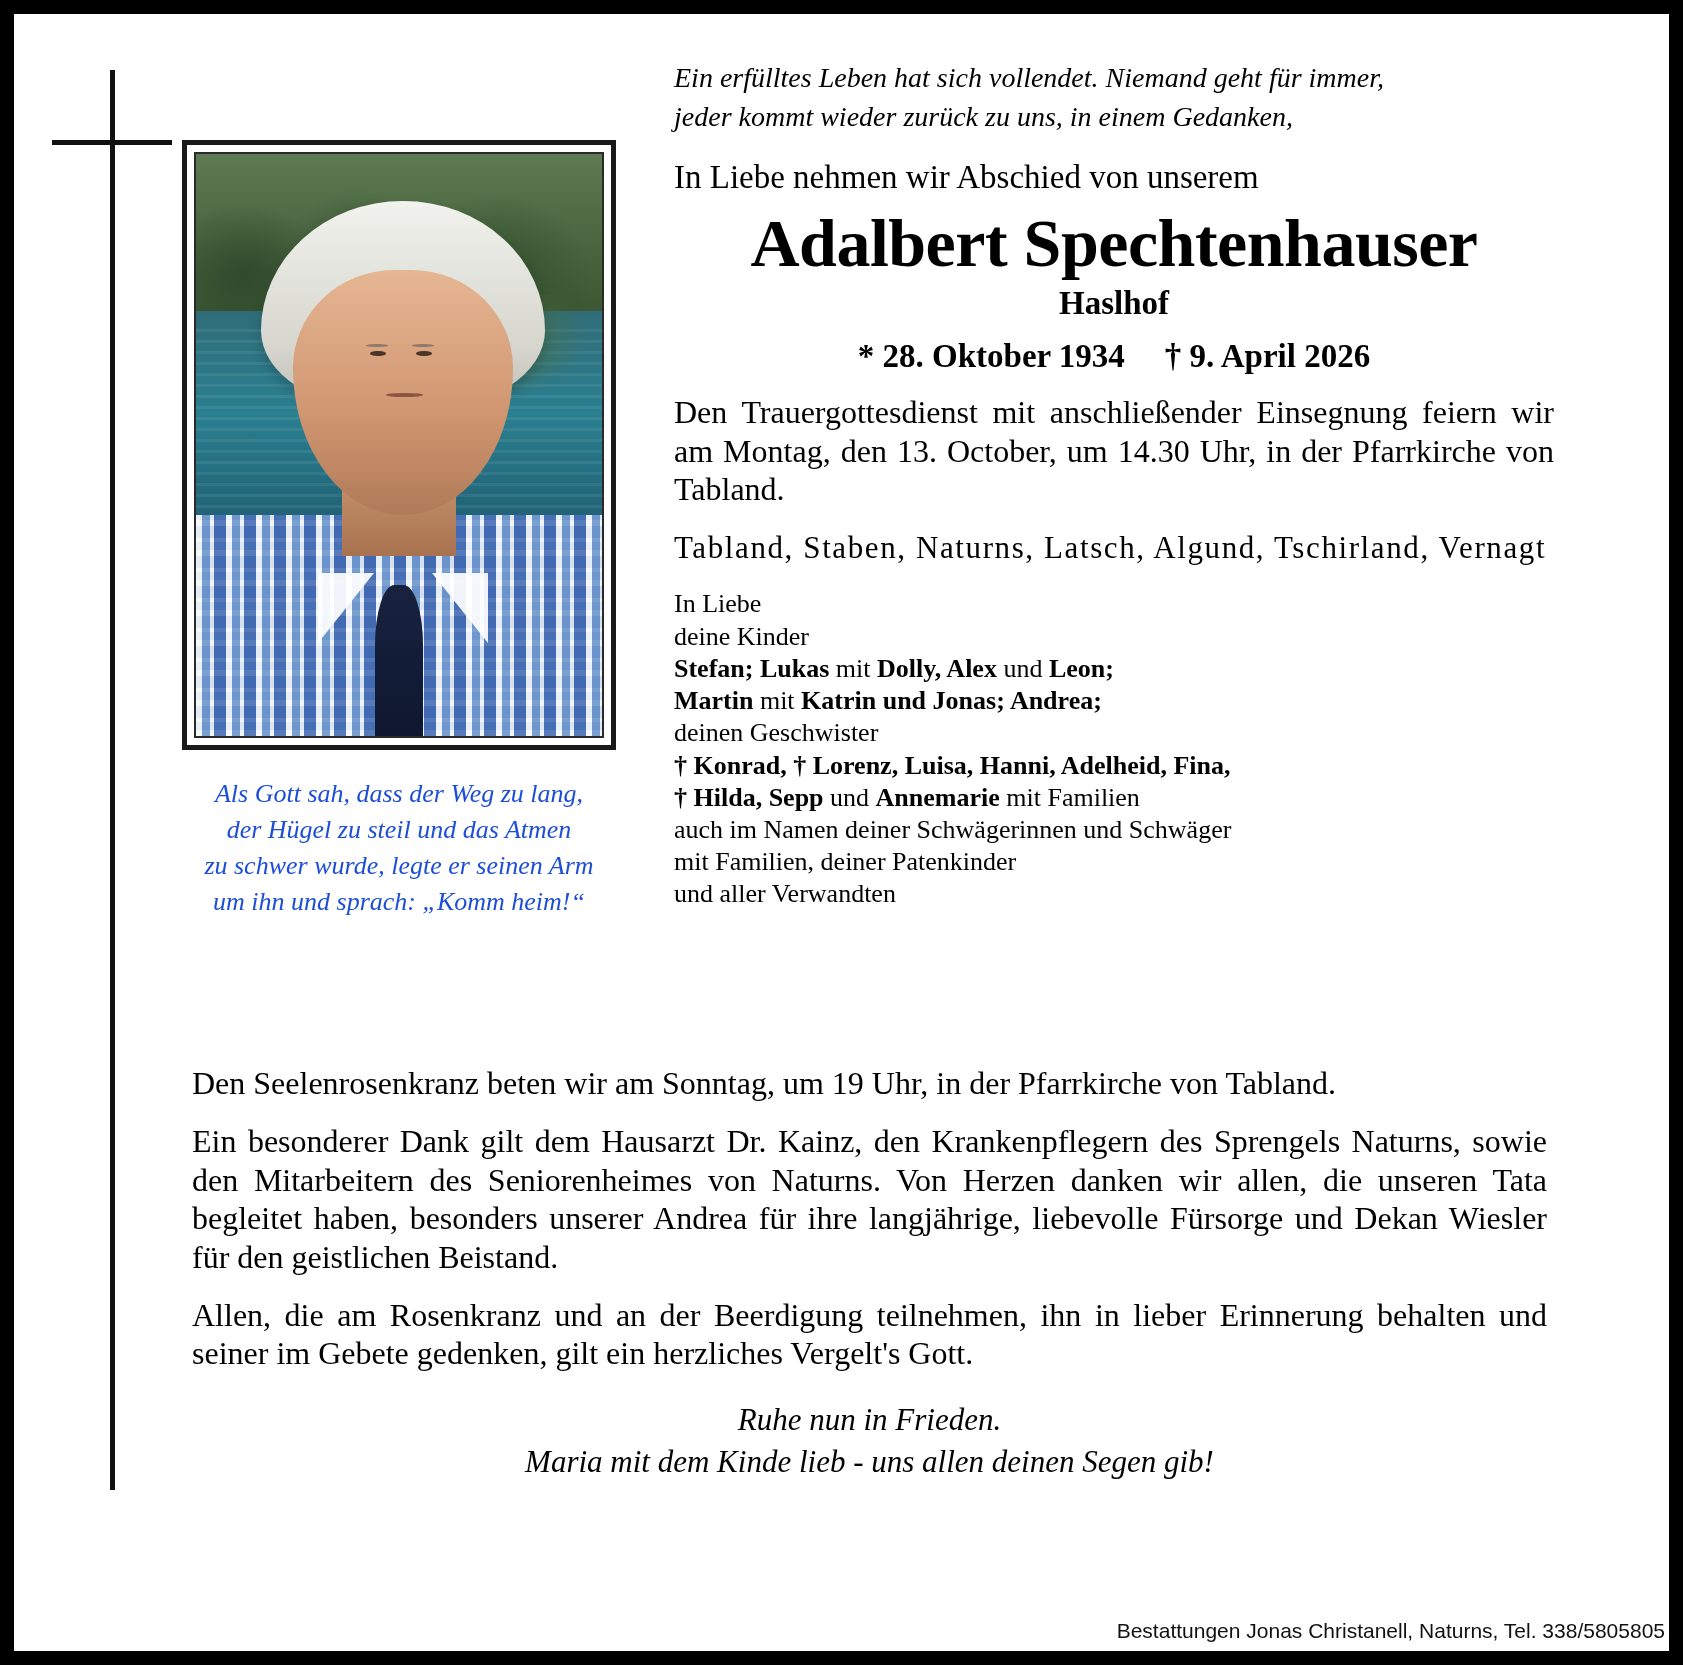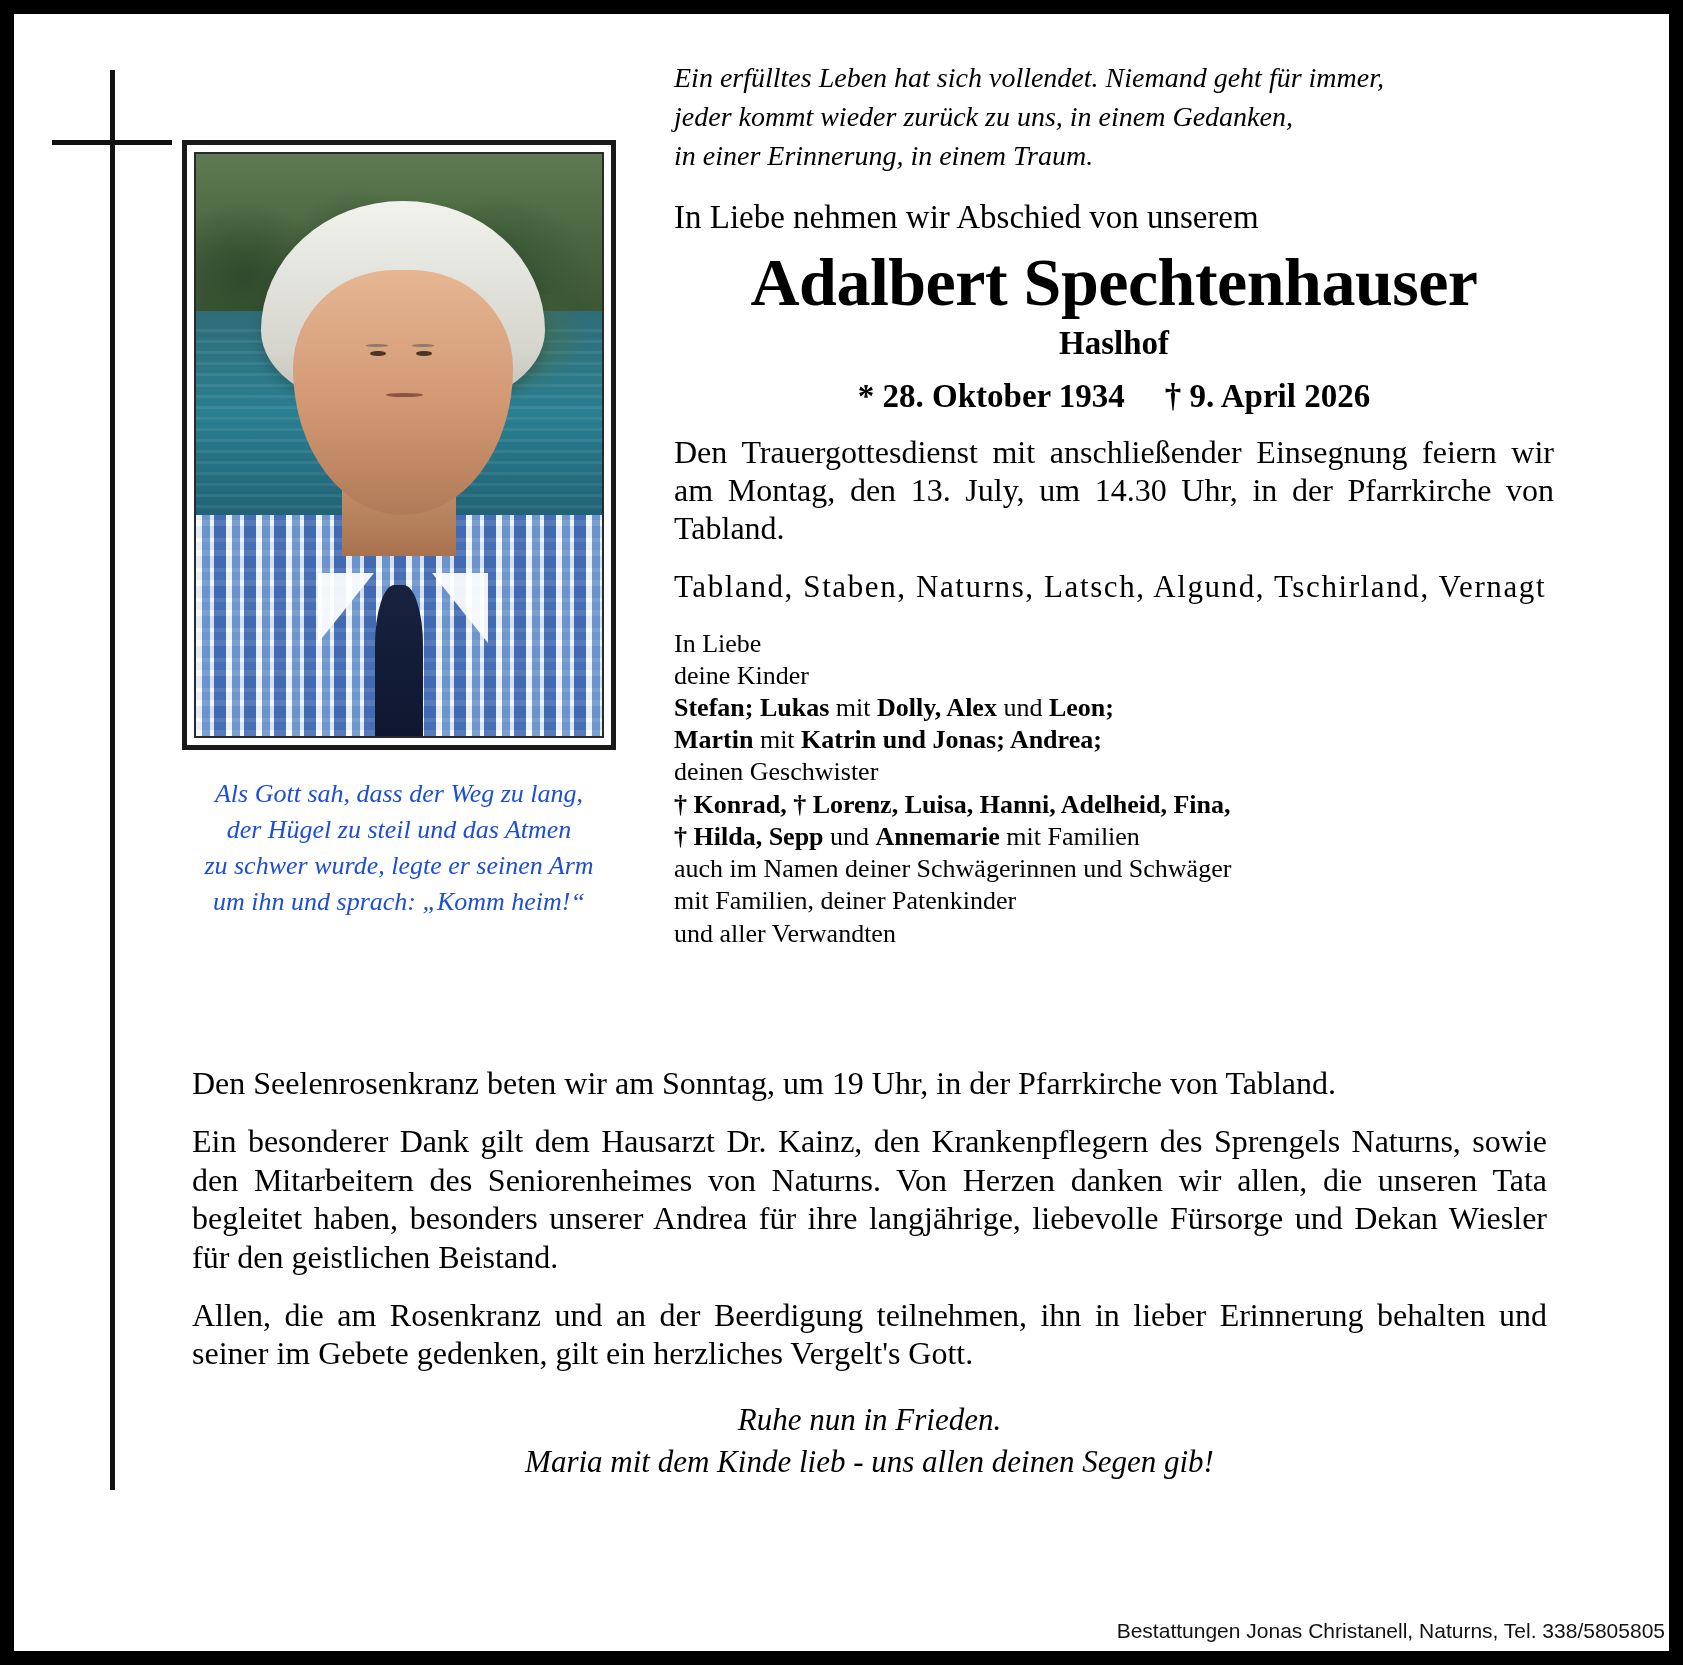--- a/index.html
+++ b/index.html
@@ -319,33 +319,32 @@
         <div>zu schwer wurde, legte er seinen Arm</div>
         <div>um ihn und sprach: „Komm heim!“</div>
       </div>
     </div>
 
     <div class="right-col">
 
       <div class="verse-top">
         <div>Ein erfülltes Leben hat sich vollendet. Niemand geht für immer,</div>
         <div>jeder kommt wieder zurück zu uns, in einem Gedanken,</div>
-        <div>in einer Erinnerung, in einem Traum.</div>
       </div>
 
       <div class="lead-line">In Liebe nehmen wir Abschied von unserem</div>
 
       <div class="deceased-name">Adalbert Spechtenhauser</div>
       <div class="deceased-house">Haslhof</div>
 
       <div class="dates">
         <span>* 28. Oktober 1934</span><span class="gap"></span><span>† 9. April 2026</span>
       </div>
 
-      <div class="service">Den Trauergottesdienst mit anschließender Einsegnung feiern wir am Montag, den 13. July, um 14.30 Uhr, in der Pfarrkirche von Tabland.</div>
+      <div class="service">Den Trauergottesdienst mit anschließender Einsegnung feiern wir am Montag, den 13. October, um 14.30 Uhr, in der Pfarrkirche von Tabland.</div>
 
       <div class="places">Tabland, Staben, Naturns, Latsch, Algund, Tschirland, Vernagt</div>
 
       <div class="family">
         <div>In Liebe</div>
         <div>deine Kinder</div>
         <div>
           <b>Stefan; Lukas</b><span> mit </span><b>Dolly, Alex</b><span> und </span><b>Leon;</b>
         </div>
         <div>

